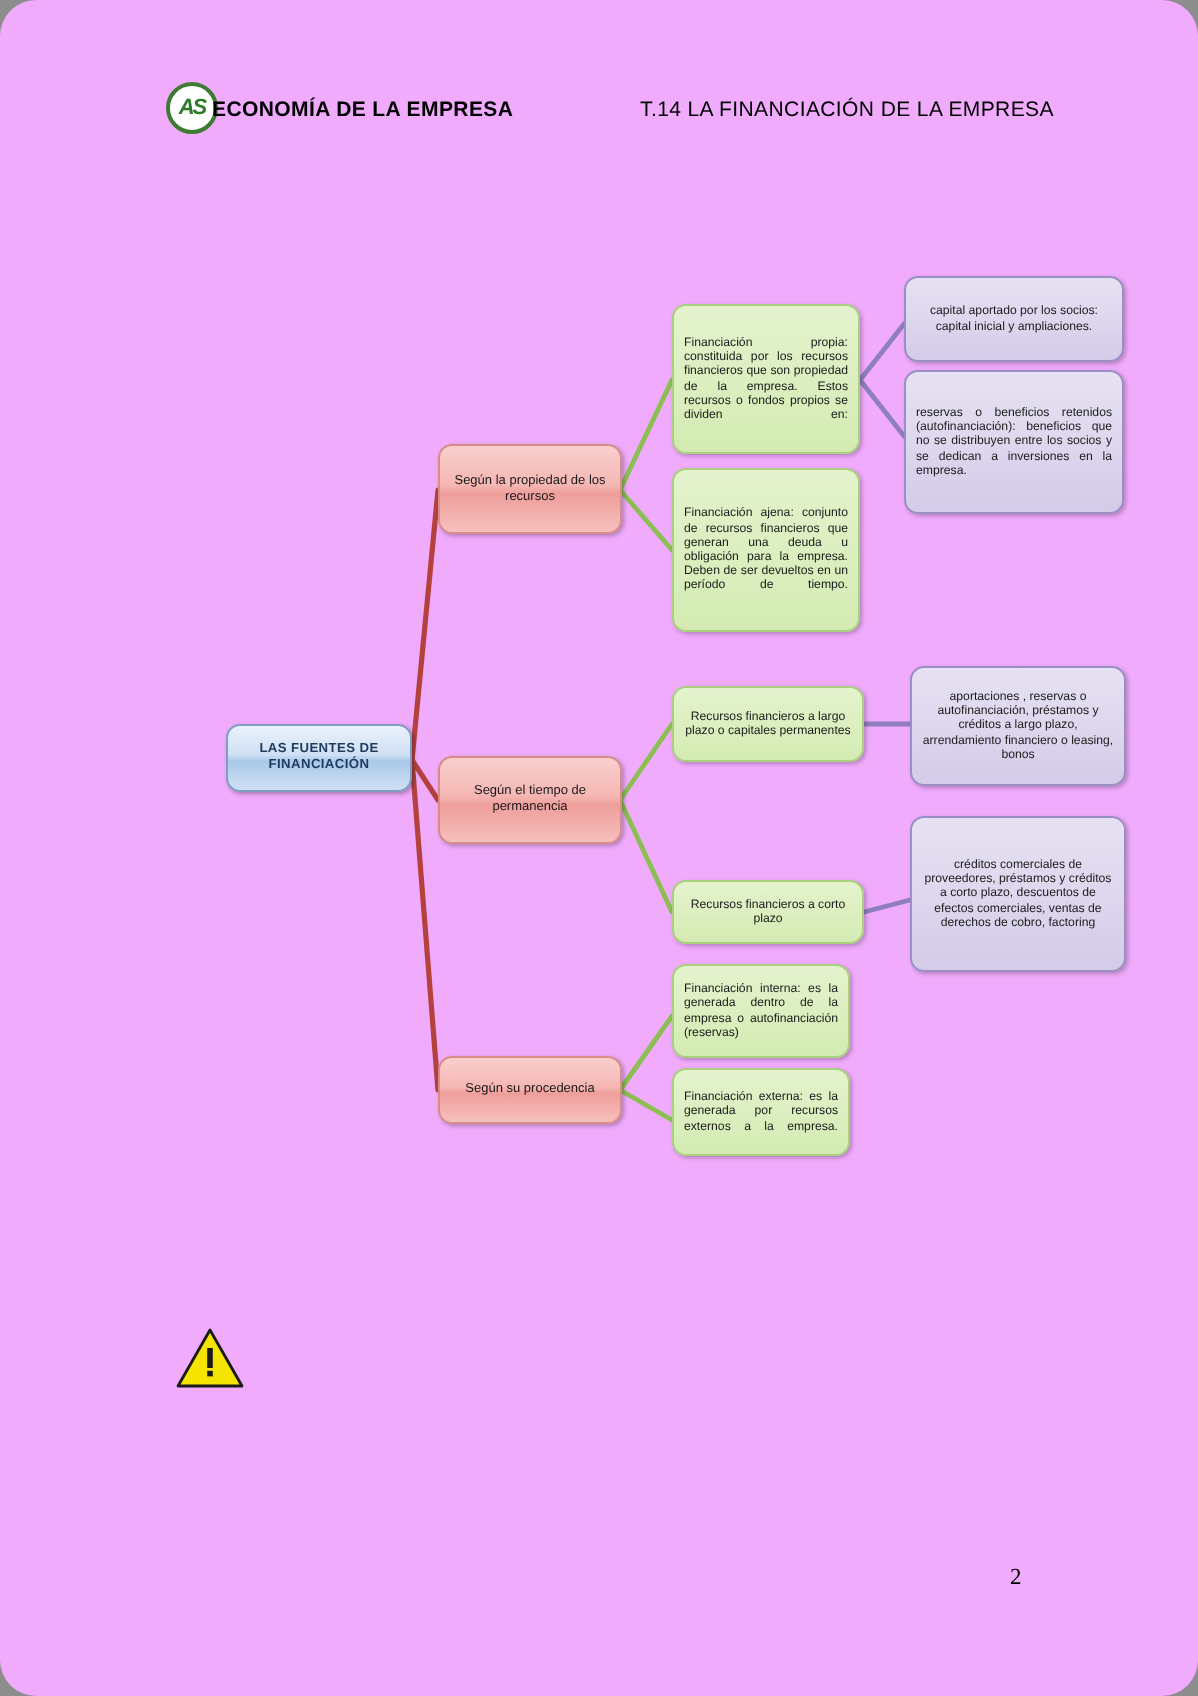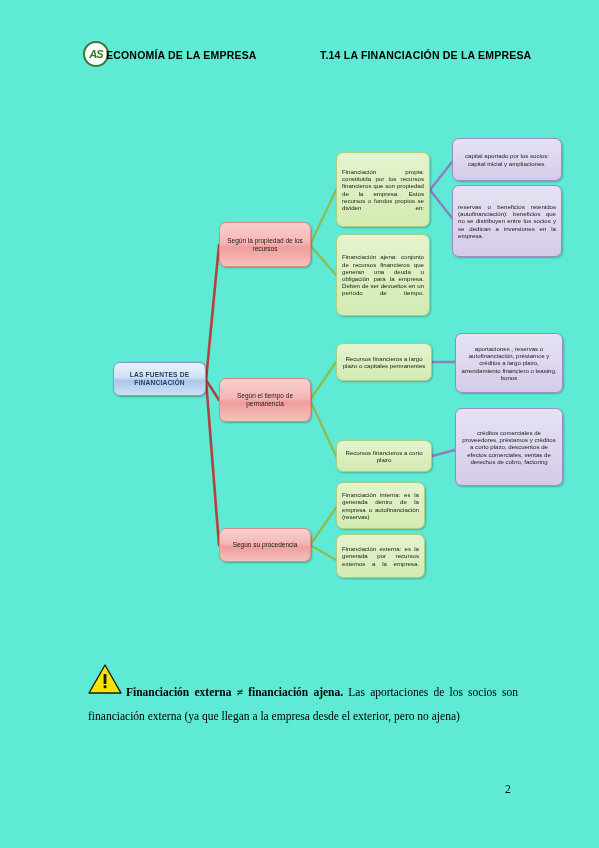--- a/index.html
+++ b/index.html
@@ -4,23 +4,24 @@
 <style>
   html, body {
     margin: 0;
     padding: 0;
     background: #8d8d8d;
   }
   .page {
     position: relative;
     width: 599px;
     height: 848px;
-    background: #5eead4;
+    background: #f0abfc;
     overflow: hidden;
     font-family: "Liberation Sans", sans-serif;
+    border-radius: 18px;
   }
   .logo {
     position: absolute;
     left: 83px;
     top: 41px;
     width: 26px;
     height: 26px;
     border-radius: 50%;
     background: #ffffff;
     border: 2px solid #3f7a34;
@@ -46,21 +47,21 @@
     color: #000000;
     letter-spacing: 0.2px;
     white-space: nowrap;
     text-align: center;
   }
   .header-right {
     position: absolute;
     left: 320px;
     top: 49px;
     font-size: 10.5px;
-    font-weight: bold;
+    font-weight: normal;
     color: #000000;
     letter-spacing: 0.2px;
     white-space: nowrap;
   }
 
   
   .diagram {
     position: absolute;
     left: 0;
     top: 0;
@@ -247,19 +248,16 @@
       <span class="node-inner">Financiación externa: es la generada por recursos externos a la empresa.</span>
     </div>
   </div>
 
   <svg class="caution-icon" viewBox="0 0 34 30" xmlns="http://www.w3.org/2000/svg">
     <polygon points="17,1 33,29 1,29" fill="#f5e400" stroke="#1a1a1a" stroke-width="1.4" stroke-linejoin="round"></polygon>
     <rect x="15.6" y="10" width="2.8" height="10" fill="#1a1a1a"></rect>
     <rect x="15.6" y="21.4" width="2.8" height="2.8" fill="#1a1a1a"></rect>
   </svg>
 
-  <div class="note-block">
-    <span class="note-indent"></span><span class="note-bold">Financiación externa ≠ financiación ajena.</span><span> Las aportaciones de los socios son financiación externa (ya que llegan a la empresa desde el exterior, pero no ajena)</span>
-  </div>
 
   <div class="page-number">2</div>
 
 </div>
 
 </body></html>

